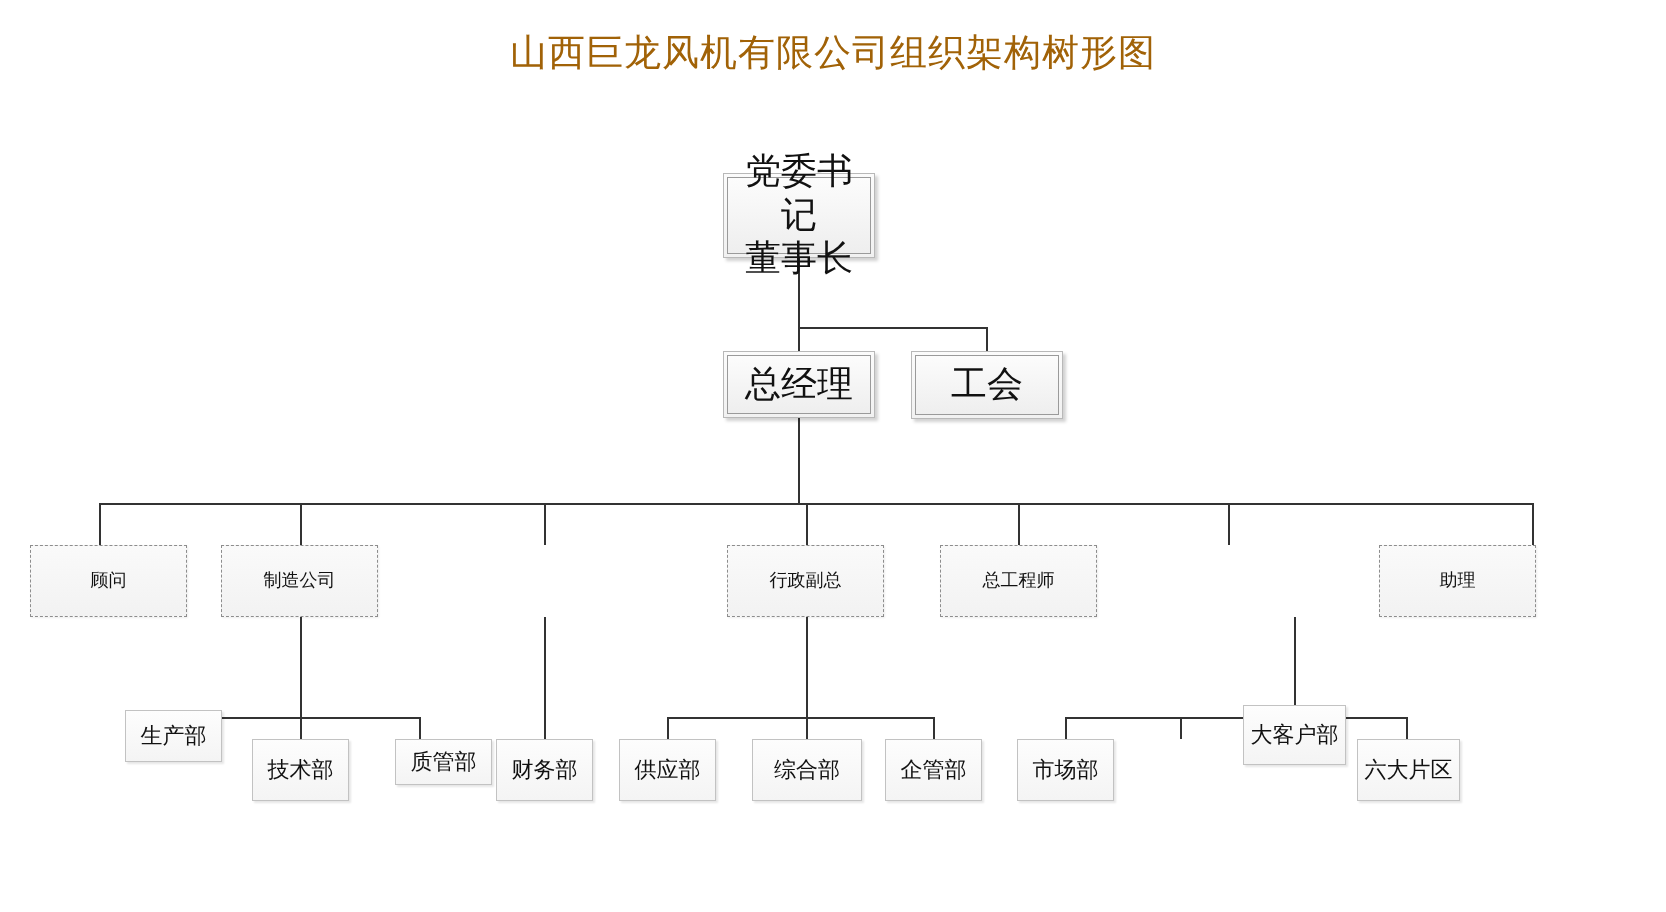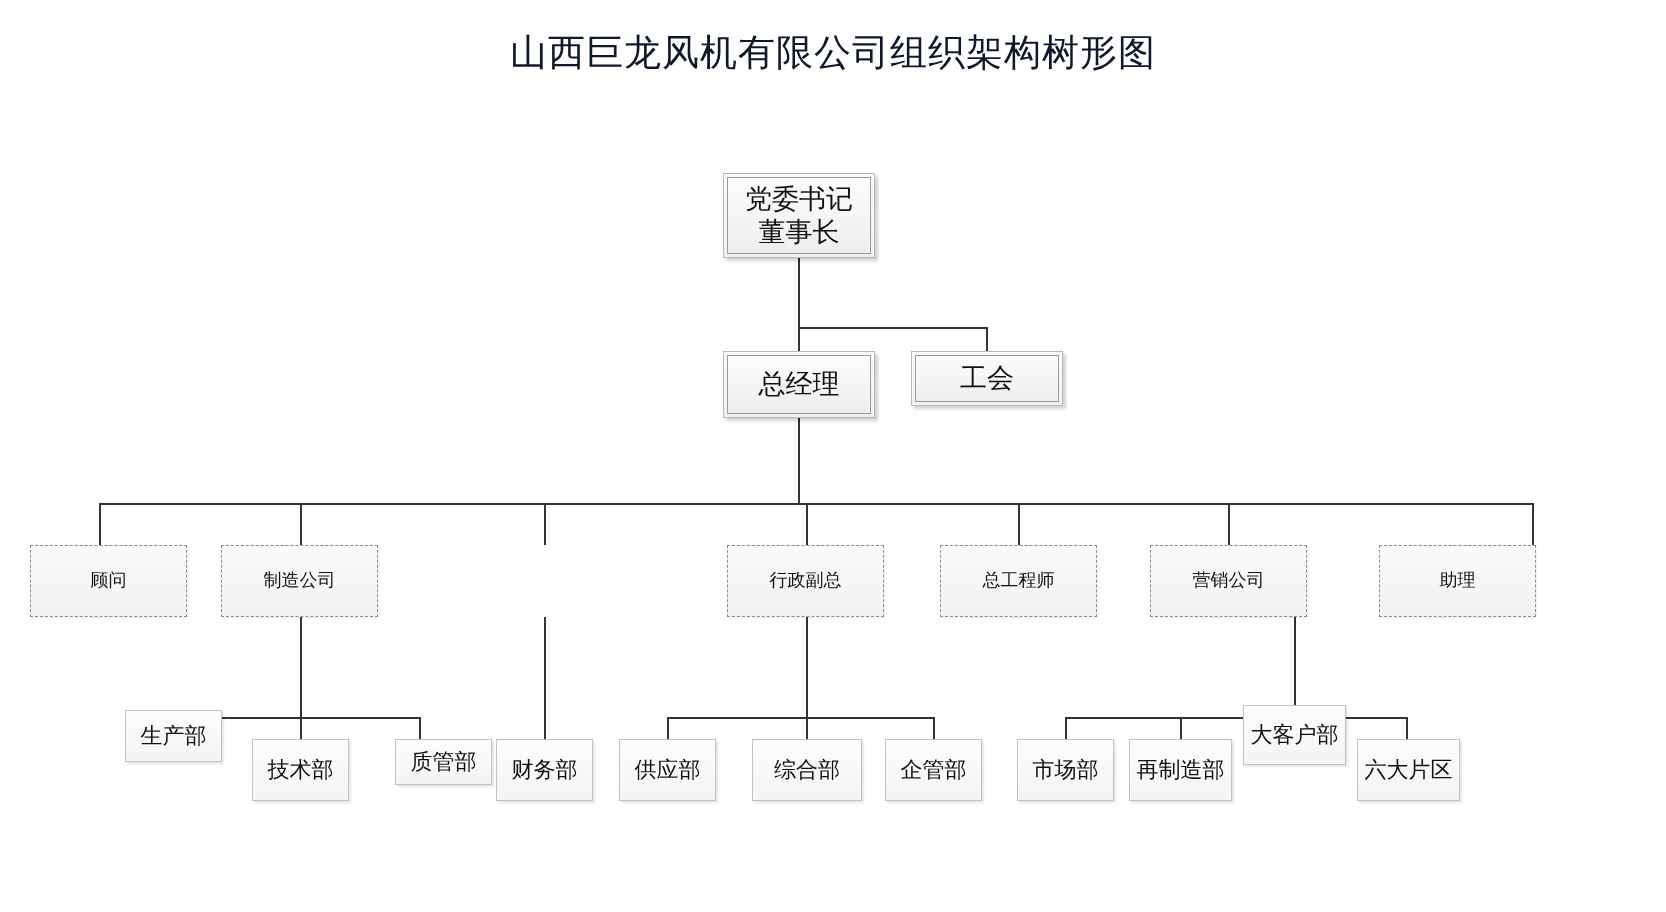--- a/index.html
+++ b/index.html
@@ -15,21 +15,21 @@
     background: #ffffff;
     overflow: hidden;
   }
   #chart-title {
     position: absolute;
     left: 0; top: 28px;
     width: 1666px;
     text-align: center;
     font-size: 37px;
     letter-spacing: 1px;
-    color: #0f172a;
+    color: #a16207;
     font-weight: 400;
     font-family: "Liberation Serif", "DejaVu Serif", serif;
   }
 
   
   .ln {
     position: absolute;
     background: #333333;
   }
   .ln.v { width: 2px; }
@@ -46,21 +46,21 @@
     line-height: 1.22;
     background: linear-gradient(180deg,#fbfbfb 0%, #f1f1f1 100%);
     white-space: pre-line;
   }
 
   
   .node.frame {
     border: 1px solid #b8b8b8;
     padding: 3px;
     box-shadow: 3px 3px 3px rgba(0,0,0,0.18);
-    font-size: 27px;
+    font-size: 36px;
   }
   .node.frame .inner {
     width: 100%;
     height: 100%;
     border: 1px solid #9a9a9a;
     background: linear-gradient(180deg,#fcfcfc 0%, #eeeeee 100%);
     display: flex;
     align-items: center;
     justify-content: center;
     text-align: center;
@@ -129,36 +129,34 @@
   <div class="ln v" style="left:1406px; top:717px; height:22px;"></div>
 
   <div class="node frame" style="left:723px; top:173px; width:152px; height:85px;">
     <span class="inner">党委书记
 董事长</span>
   </div>
 
   <div class="node frame" style="left:723px; top:351px; width:152px; height:67px;">
     <span class="inner">总经理</span>
   </div>
-  <div class="node frame" style="left:911px; top:351px; width:152px; height:55px;">
+  <div class="node frame" style="left:911px; top:351px; width:152px; height:68px;">
     <span class="inner">工会</span>
   </div>
 
   <div class="node dashed" style="left:30px; top:545px; width:157px; height:72px;">顾问</div>
   <div class="node dashed" style="left:221px; top:545px; width:157px; height:72px;">制造公司</div>
   <div class="node dashed" style="left:727px; top:545px; width:157px; height:72px;">行政副总</div>
   <div class="node dashed" style="left:940px; top:545px; width:157px; height:72px;">总工程师</div>
-  <div class="node dashed" style="left:1150px; top:545px; width:157px; height:72px;">营销公司</div>
   <div class="node dashed" style="left:1379px; top:545px; width:157px; height:72px;">助理</div>
 
   <div class="node leaf" style="left:125px; top:710px; width:97px; height:52px;">生产部</div>
   <div class="node leaf" style="left:252px; top:739px; width:97px; height:62px;">技术部</div>
   <div class="node leaf" style="left:371px; top:739px; width:97px; height:46px;margin-left:24px;">质管部</div>
   <div class="node leaf" style="left:496px; top:739px; width:97px; height:62px;">财务部</div>
   <div class="node leaf" style="left:619px; top:739px; width:97px; height:62px;">供应部</div>
   <div class="node leaf" style="left:752px; top:739px; width:110px; height:62px;">综合部</div>
   <div class="node leaf" style="left:885px; top:739px; width:97px; height:62px;">企管部</div>
   <div class="node leaf" style="left:1017px; top:739px; width:97px; height:62px;">市场部</div>
-  <div class="node leaf" style="left:1129px; top:739px; width:103px; height:62px;">再制造部</div>
   <div class="node leaf" style="left:1243px; top:705px; width:103px; height:60px;">大客户部</div>
   <div class="node leaf" style="left:1357px; top:739px; width:103px; height:62px;">六大片区</div>
 
 </div>
 
 </body></html>

